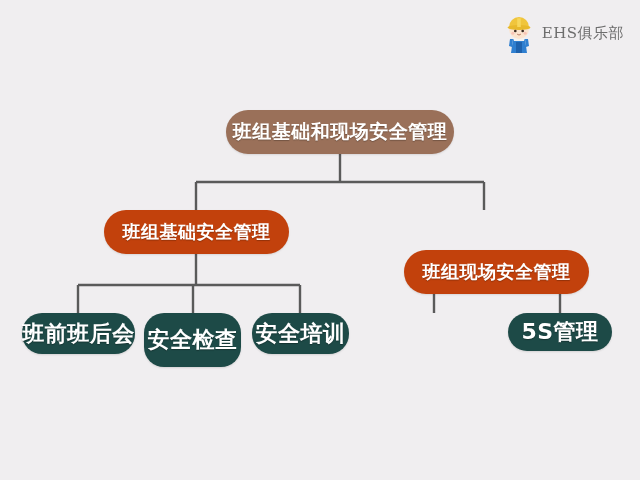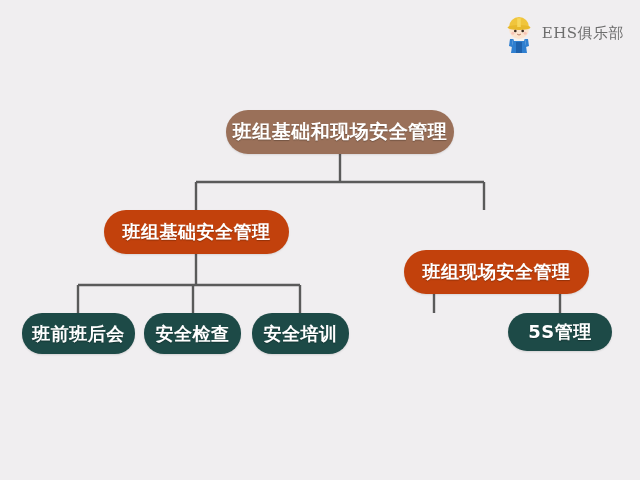--- a/index.html
+++ b/index.html
@@ -76,21 +76,21 @@
   .node-branch {
     background: #c2410c;
     border-radius: 22px;
     font-size: 18px;
     box-shadow: 0 1px 2px rgba(0,0,0,0.10);
     text-shadow: 0 1px 1px rgba(0,0,0,0.25);
   }
   .node-leaf {
     background: #1d4a47;
     border-radius: 20px;
-    font-size: 18px;
+    font-size: 22px;
     box-shadow: 0 1px 2px rgba(0,0,0,0.12);
     text-shadow: 0 1px 1px rgba(0,0,0,0.30);
   }
 </style>
 </head>
 <body>
 
 <div id="diagram">
 
   <svg id="connector-layer" viewBox="0 0 640 480" width="640" height="480" aria-hidden="true">
@@ -115,21 +115,21 @@
   </svg>
 
   <div class="node node-root" style="left:226px; top:110px; width:228px; height:44px;text-align:center;">班组基础和现场安全管理</div>
 
   <div class="node node-branch" style="left:104px; top:210px; width:185px; height:44px;">班组基础安全管理</div>
 
   <div class="node node-branch" style="left:404px; top:210px; width:185px; height:44px;margin-top:40px;">班组现场安全管理</div>
 
   <div class="node node-leaf" style="left:22px; top:313px; width:113px; height:41px;">班前班后会</div>
 
-  <div class="node node-leaf" style="left:144px; top:313px; width:97px; height:41px;">安全检查</div>
+  <div class="node node-leaf" style="left:144px; top:313px; width:97px; height:54px;">安全检查</div>
 
   <div class="node node-leaf" style="left:252px; top:313px; width:97px; height:41px;">安全培训</div>
 
 
   <div class="node node-leaf" style="left:508px; top:313px; width:104px; height:38px;">5S管理</div>
 </div>
 
 <div id="brand">
   <div id="brand-mark">
     <svg viewBox="0 0 34 42" width="34" height="42">

